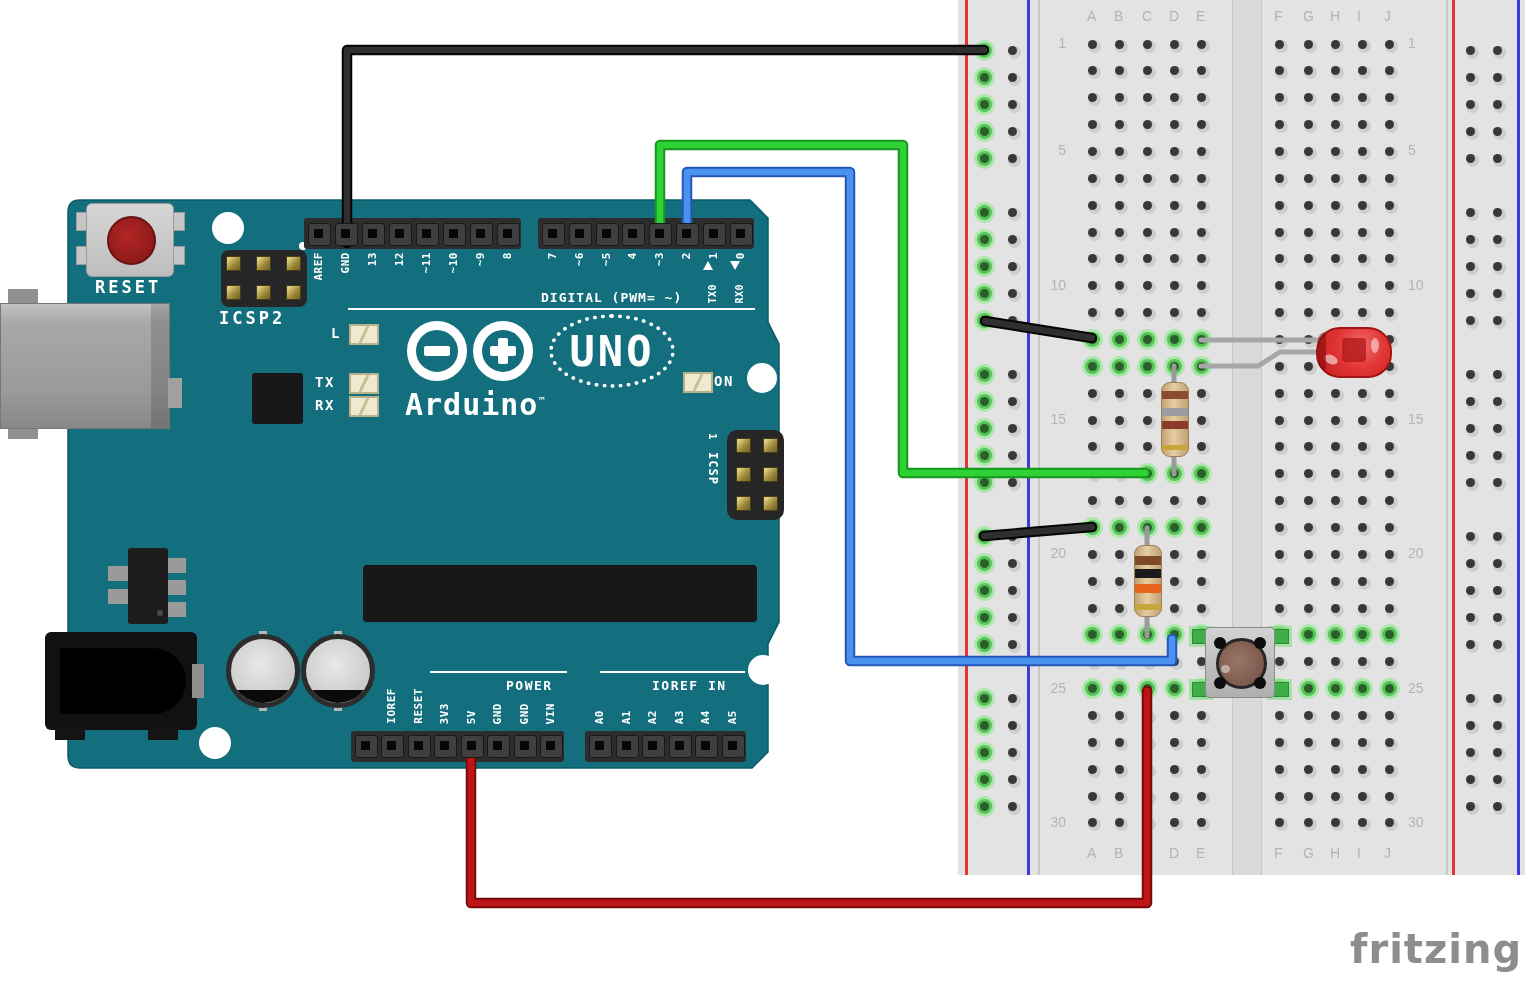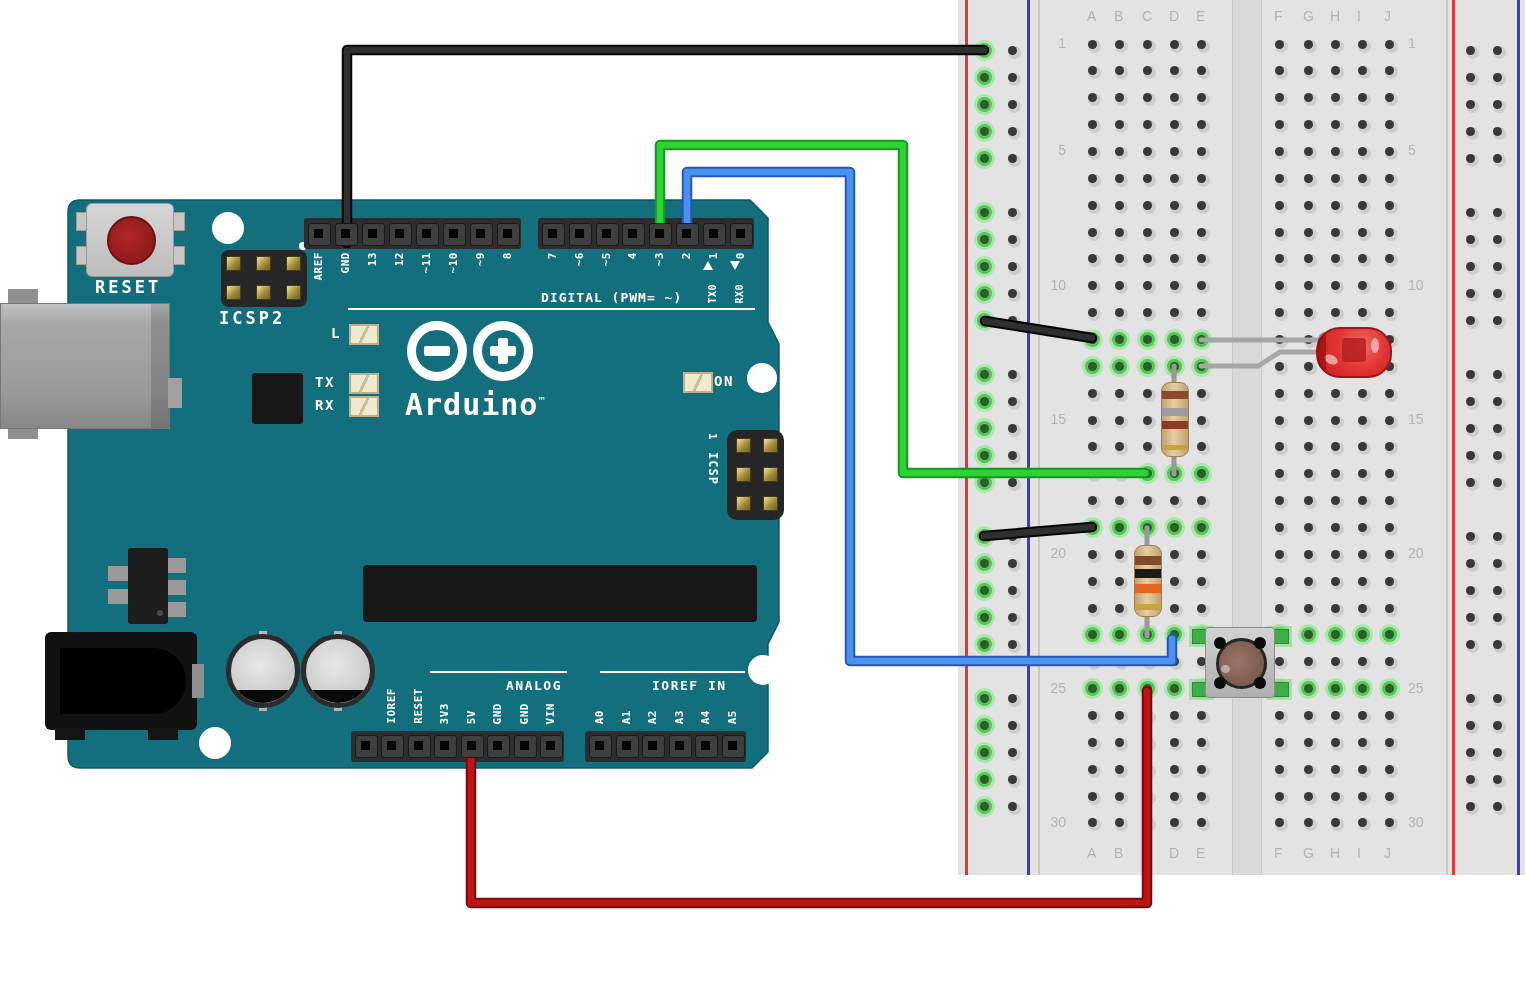--- a/index.html
+++ b/index.html
@@ -551,32 +551,35 @@
   <div class="wtext" style="left:315px;top:397px;font-size:14px;">RX</div>
   <div class="smd" style="left:349px;top:396px;"></div>
   <div class="smd" style="left:683px;top:372px;"></div>
   <div class="wtext" style="left:714px;top:373px;font-size:14px;">ON</div>
 
   <div class="abs" style="left:407px;top:321px;width:60px;height:60px;border:9px solid #fff;border-radius:50%;box-sizing:border-box;"></div>
   <div class="abs" style="left:473px;top:321px;width:60px;height:60px;border:9px solid #fff;border-radius:50%;box-sizing:border-box;"></div>
   <div class="abs" style="left:424px;top:346px;width:26px;height:10px;background:#fff;border-radius:2px;"></div>
   <div class="abs" style="left:490px;top:346px;width:26px;height:10px;background:#fff;border-radius:2px;"></div>
   <div class="abs" style="left:498px;top:338px;width:10px;height:26px;background:#fff;border-radius:2px;"></div>
+  <div class="abs" style="left:549px;top:314px;width:126px;height:74px;border:4px dotted #fff;border-radius:50%;box-sizing:border-box;display:flex;align-items:center;justify-content:center;">
+    <span style="font:bold 42px 'DejaVu Sans Mono',monospace;color:#fff;letter-spacing:3px;">UNO</span>
+  </div>
   <div class="abs" style="left:405px;top:387px;color:#fff;font:bold 30px 'DejaVu Sans Mono',monospace;letter-spacing:1px;">
     <span>Arduino</span><sup style="font-size:10px;">™</sup>
   </div>
 
   <div class="white-line" style="left:348px;top:308px;width:407px;"></div>
   <div class="wtext" style="left:541px;top:290px;font-size:13px;letter-spacing:1px;">DIGITAL (PWM= ~)</div>
   <div class="tri-up" style="left:703px;top:261px;"></div>
   <div class="tri-down" style="left:730px;top:261px;"></div>
   <div class="vlabel" style="left:706px;top:284px;font-size:10px;">TX0</div>
   <div class="vlabel" style="left:733px;top:284px;font-size:10px;">RX0</div>
   <div class="white-line" style="left:430px;top:671px;width:137px;"></div>
-  <div class="wtext" style="left:506px;top:678px;">ANALOG</div>
+  <div class="wtext" style="left:506px;top:678px;">POWER</div>
   <div class="white-line" style="left:600px;top:671px;width:145px;"></div>
   <div class="wtext" style="left:652px;top:678px;">IOREF IN</div>
 
   <div class="pstrip" style="left:304px;top:218px;width:217px;"></div>
   <div class="pstrip" style="left:538px;top:218px;width:216px;"></div>
   <div class="pstrip" style="left:351px;top:731px;width:213px;"></div>
   <div class="pstrip" style="left:585px;top:731px;width:161px;"></div>
 
   <svg class="abs" id="legs-svg" width="1525" height="986" style="left:0;top:0;pointer-events:none;">
     <path d="M1201 340 H1318" stroke="#a6a6a6" stroke-width="5" fill="none" stroke-linecap="round"></path>
@@ -647,20 +650,21 @@
         <path class="wi" d="M471 748 V903 H1147 V691" stroke="#bd1515"></path>
     </g>
     <g>
       <circle class="ring" cx="347" cy="234" r="8"></circle>
       <circle class="ring" cx="660" cy="234" r="8"></circle>
       <circle class="ring" cx="687" cy="234" r="8"></circle>
       <circle class="ring" cx="471" cy="747" r="8"></circle>
     </g>
   </svg>
 
+  <div id="fritzing-logo">fritzing</div>
 <div class="apin" style="left: 307.5px; top: 223px;"></div>
     <div class="vlabel" style="left: 312px; top: 252px;">AREF</div>
     <div class="apin" style="left: 334.5px; top: 223px;"></div>
     <div class="vlabel" style="left: 339px; top: 252px;">GND</div>
     <div class="apin" style="left: 361.5px; top: 223px;"></div>
     <div class="vlabel" style="left: 366px; top: 252px;">13</div>
     <div class="apin" style="left: 388.5px; top: 223px;"></div>
     <div class="vlabel" style="left: 393px; top: 252px;">12</div>
     <div class="apin" style="left: 415.5px; top: 223px;"></div>
     <div class="vlabel" style="left: 420px; top: 252px;">~11</div>

